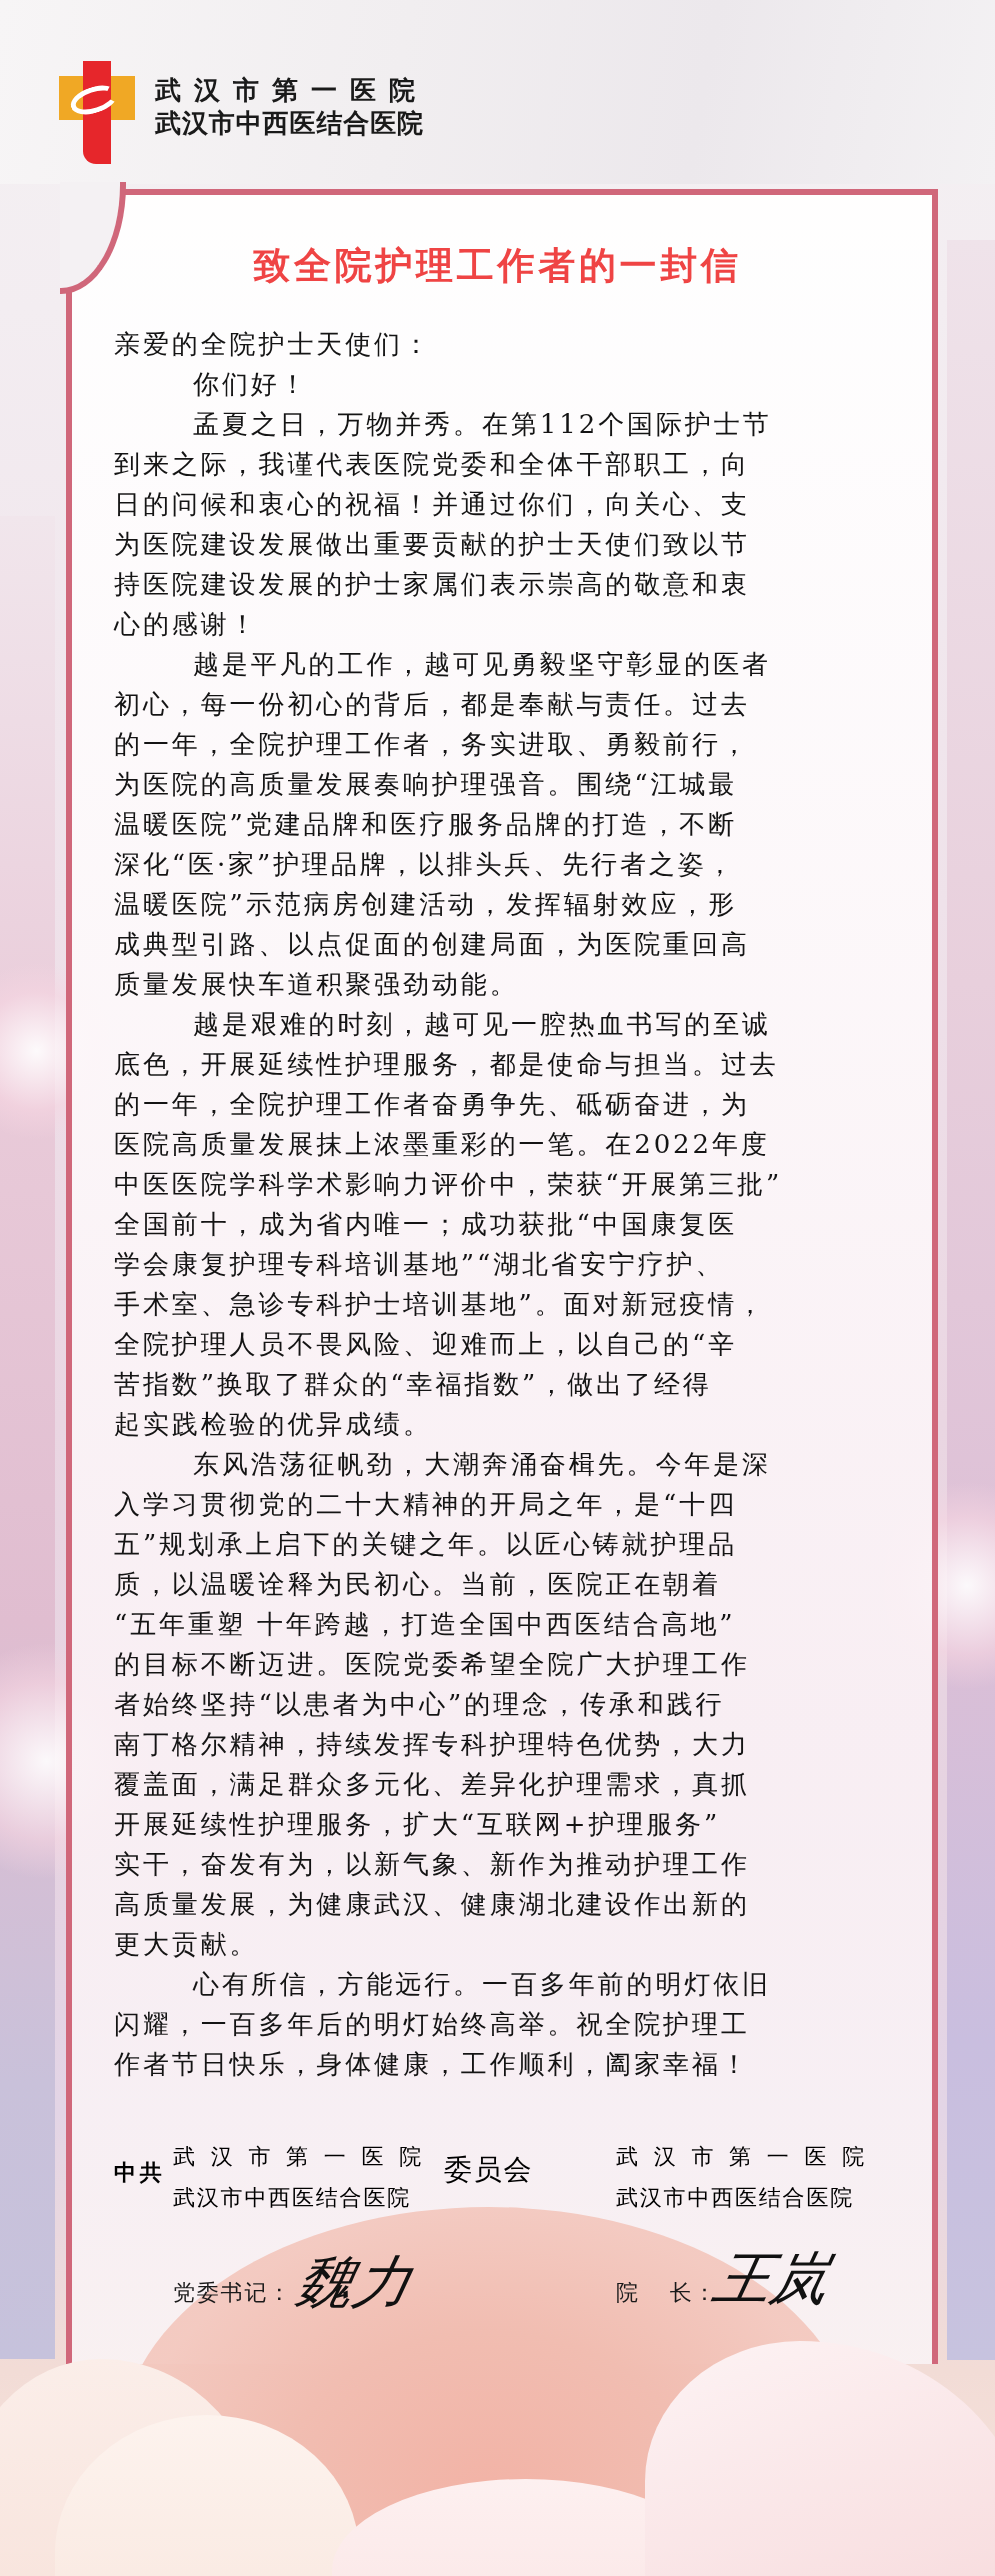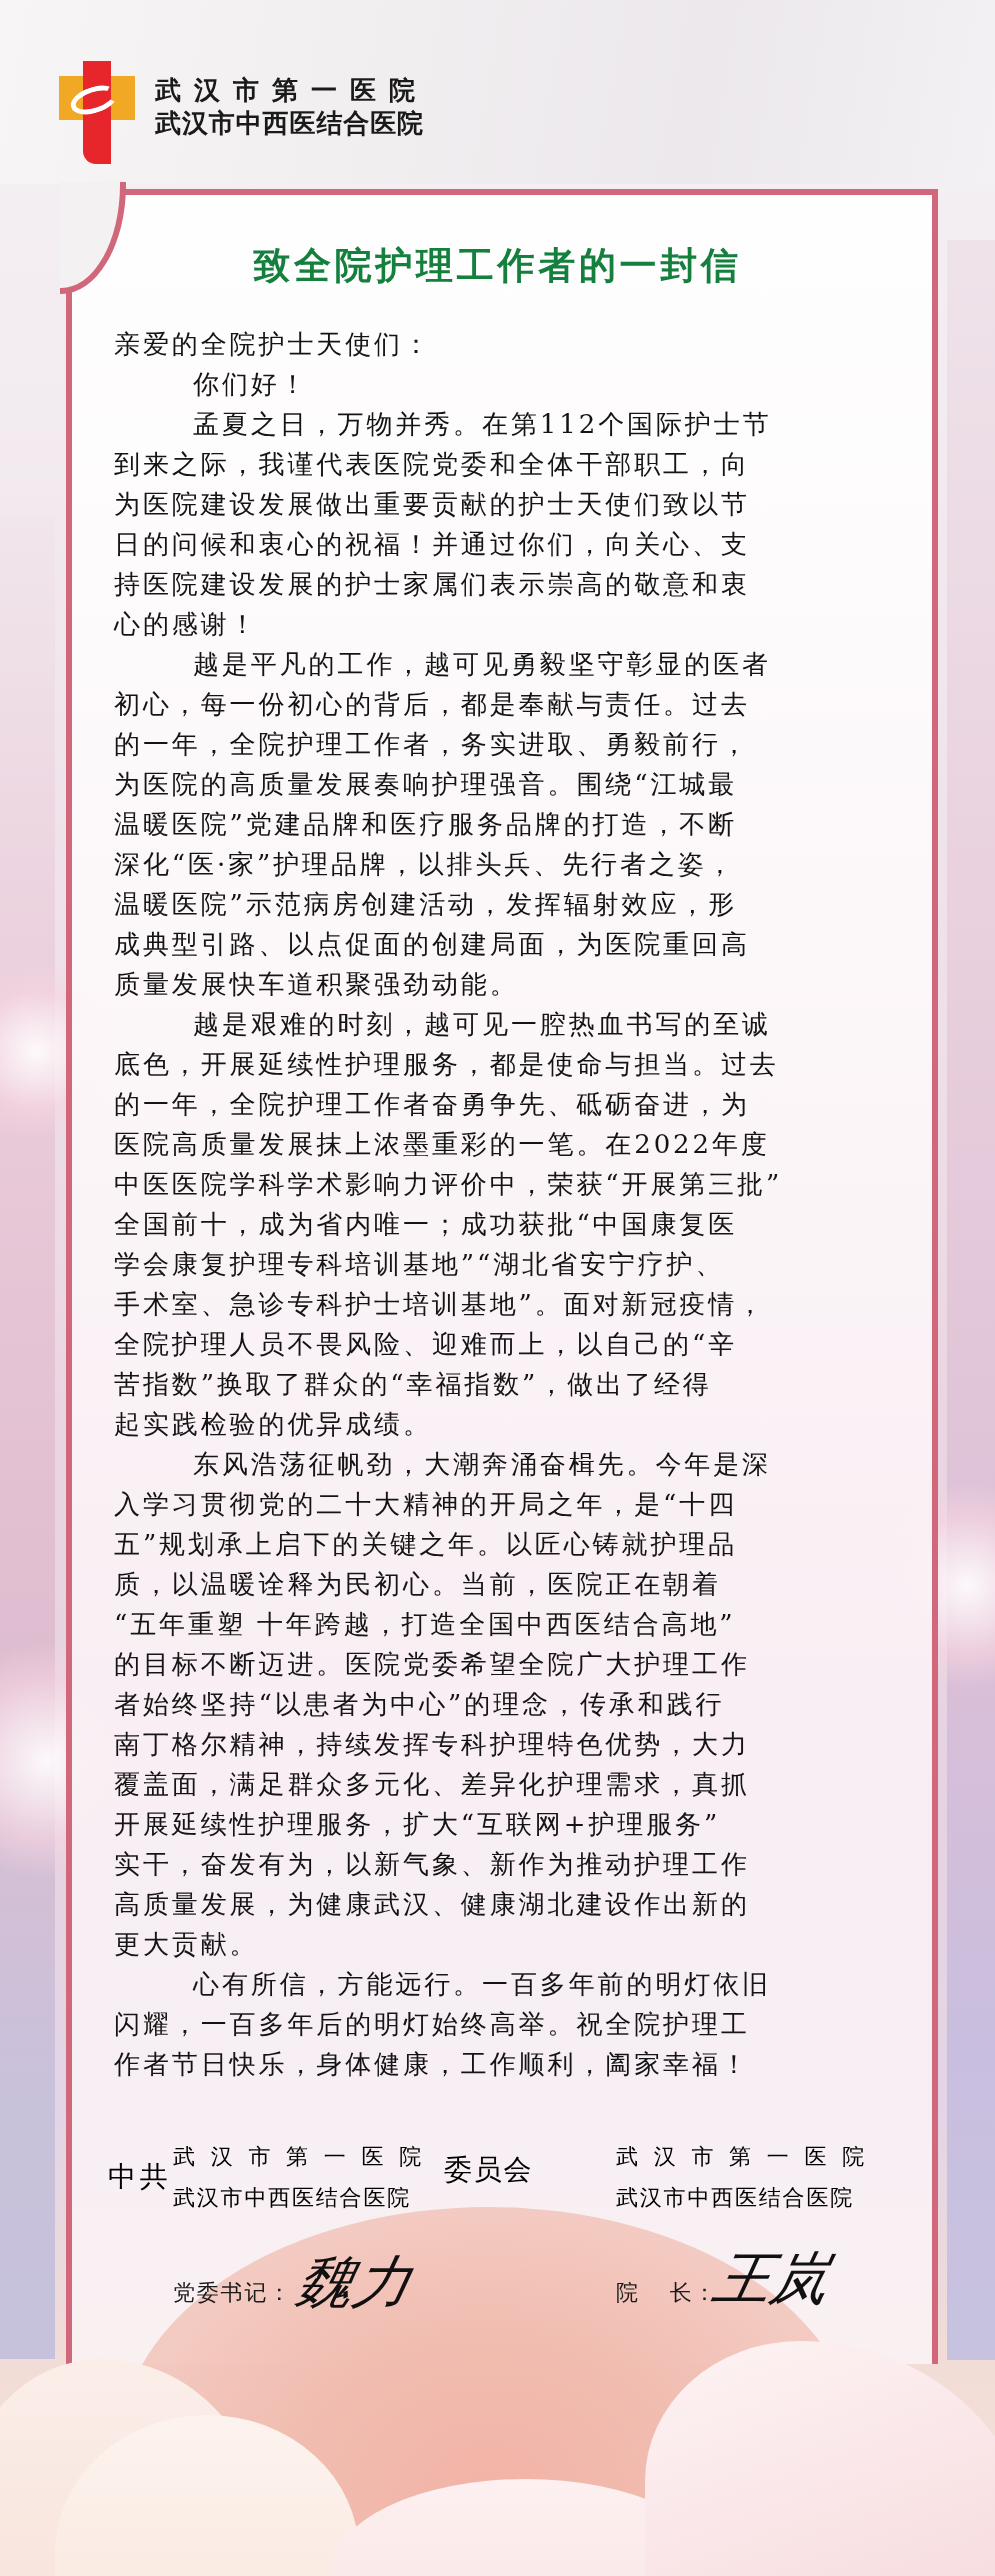--- a/index.html
+++ b/index.html
@@ -47,32 +47,32 @@
     background: linear-gradient(180deg, rgba(255,255,255,0.96) 0%, rgba(253,248,250,0.92) 40%, rgba(250,241,245,0.9) 70%, rgba(250,244,246,0.85) 100%);
   }
   .corner-cut {
     position: absolute; left: 60px; top: 182px; width: 66px; height: 112px;
     background: #f4f1f3;
     border-right: 6.5px solid #d0677a; border-bottom: 6.5px solid #d0677a;
     border-bottom-right-radius: 65px 109px;
   }
   .title {
     position: absolute; left: 0; top: 241px; width: 995px; text-align: center;
-    color: #15803d; font-size: 37px; font-weight: bold; letter-spacing: 3.7px;
+    color: #ef4444; font-size: 37px; font-weight: bold; letter-spacing: 3.7px;
     font-family: "DejaVu Serif", "Liberation Serif", serif;
   }
 
   .body-text {
     position: absolute; left: 114px; top: 324px; width: 793px;
     color: #141414; font-size: 26px; line-height: 40px;
     font-family: "DejaVu Serif", "Liberation Serif", serif;
   }
   .line { display: block; white-space: nowrap; letter-spacing: 2.9px; height: 40px; }
   .line.indent { padding-left: 79px; }
-  .party-prefix { position: absolute; left: 108px; top: 2158px; font-size: 28px; letter-spacing: 3.7px; }
+  .party-prefix { position: absolute; left: 114px; top: 2158px; font-size: 22px; letter-spacing: 3.7px; font-weight: bold; }
   .party-names { position: absolute; left: 173px; top: 2136px; font-size: 22px; line-height: 41px; }
   .party-names .r1 { letter-spacing: 15.7px; }
   .party-names .r2 { letter-spacing: 1.8px; }
   .party-suffix { position: absolute; left: 444px; top: 2151px; font-size: 28px; letter-spacing: 1.8px; }
   .hosp-names { position: absolute; left: 616px; top: 2136px; font-size: 22px; line-height: 41px; }
   .hosp-names .r1 { letter-spacing: 15.7px; }
   .hosp-names .r2 { letter-spacing: 1.8px; }
 
   .mound { position: absolute; border-radius: 50% 50% 0 0; }
   .signer-label { position: absolute; font-size: 22px; color: #1a1a1a; letter-spacing: 1.8px; font-family: Liberation Mono, monospace; }
@@ -110,22 +110,22 @@
 <div class="mound" style="left:332px; top:2479px; width:387px; height:184px; background: linear-gradient(180deg, #fdf0f0 0%, #fae4e4 100%); border-radius: 50% 50% 0 0;"></div>
 <div class="mound" style="left:645px; top:2341px; width:387px; height:350px; background: linear-gradient(160deg, #fdf3f4 0%, #f6d6d8 100%); border-radius: 40% 60% 0 0;"></div>
 
 <div class="title">致全院护理工作者的一封信</div>
 
 <div class="body-text" id="letter-body">
     <span class="line">亲爱的全院护士天使们：</span>
     <span class="line indent">你们好！</span>
     <span class="line indent">孟夏之日，万物并秀。在第112个国际护士节</span>
     <span class="line">到来之际，我谨代表医院党委和全体干部职工，向</span>
+    <span class="line">日的问候和衷心的祝福！并通过你们，向关心、支</span>
     <span class="line">为医院建设发展做出重要贡献的护士天使们致以节</span>
-    <span class="line">日的问候和衷心的祝福！并通过你们，向关心、支</span>
     <span class="line">持医院建设发展的护士家属们表示崇高的敬意和衷</span>
     <span class="line">心的感谢！</span>
     <span class="line indent">越是平凡的工作，越可见勇毅坚守彰显的医者</span>
     <span class="line">初心，每一份初心的背后，都是奉献与责任。过去</span>
     <span class="line">的一年，全院护理工作者，务实进取、勇毅前行，</span>
     <span class="line">为医院的高质量发展奏响护理强音。围绕“江城最</span>
     <span class="line">温暖医院”党建品牌和医疗服务品牌的打造，不断</span>
     <span class="line">深化“医·家”护理品牌，以排头兵、先行者之姿，</span>
     <span class="line">温暖医院”示范病房创建活动，发挥辐射效应，形</span>
     <span class="line">成典型引路、以点促面的创建局面，为医院重回高</span>

